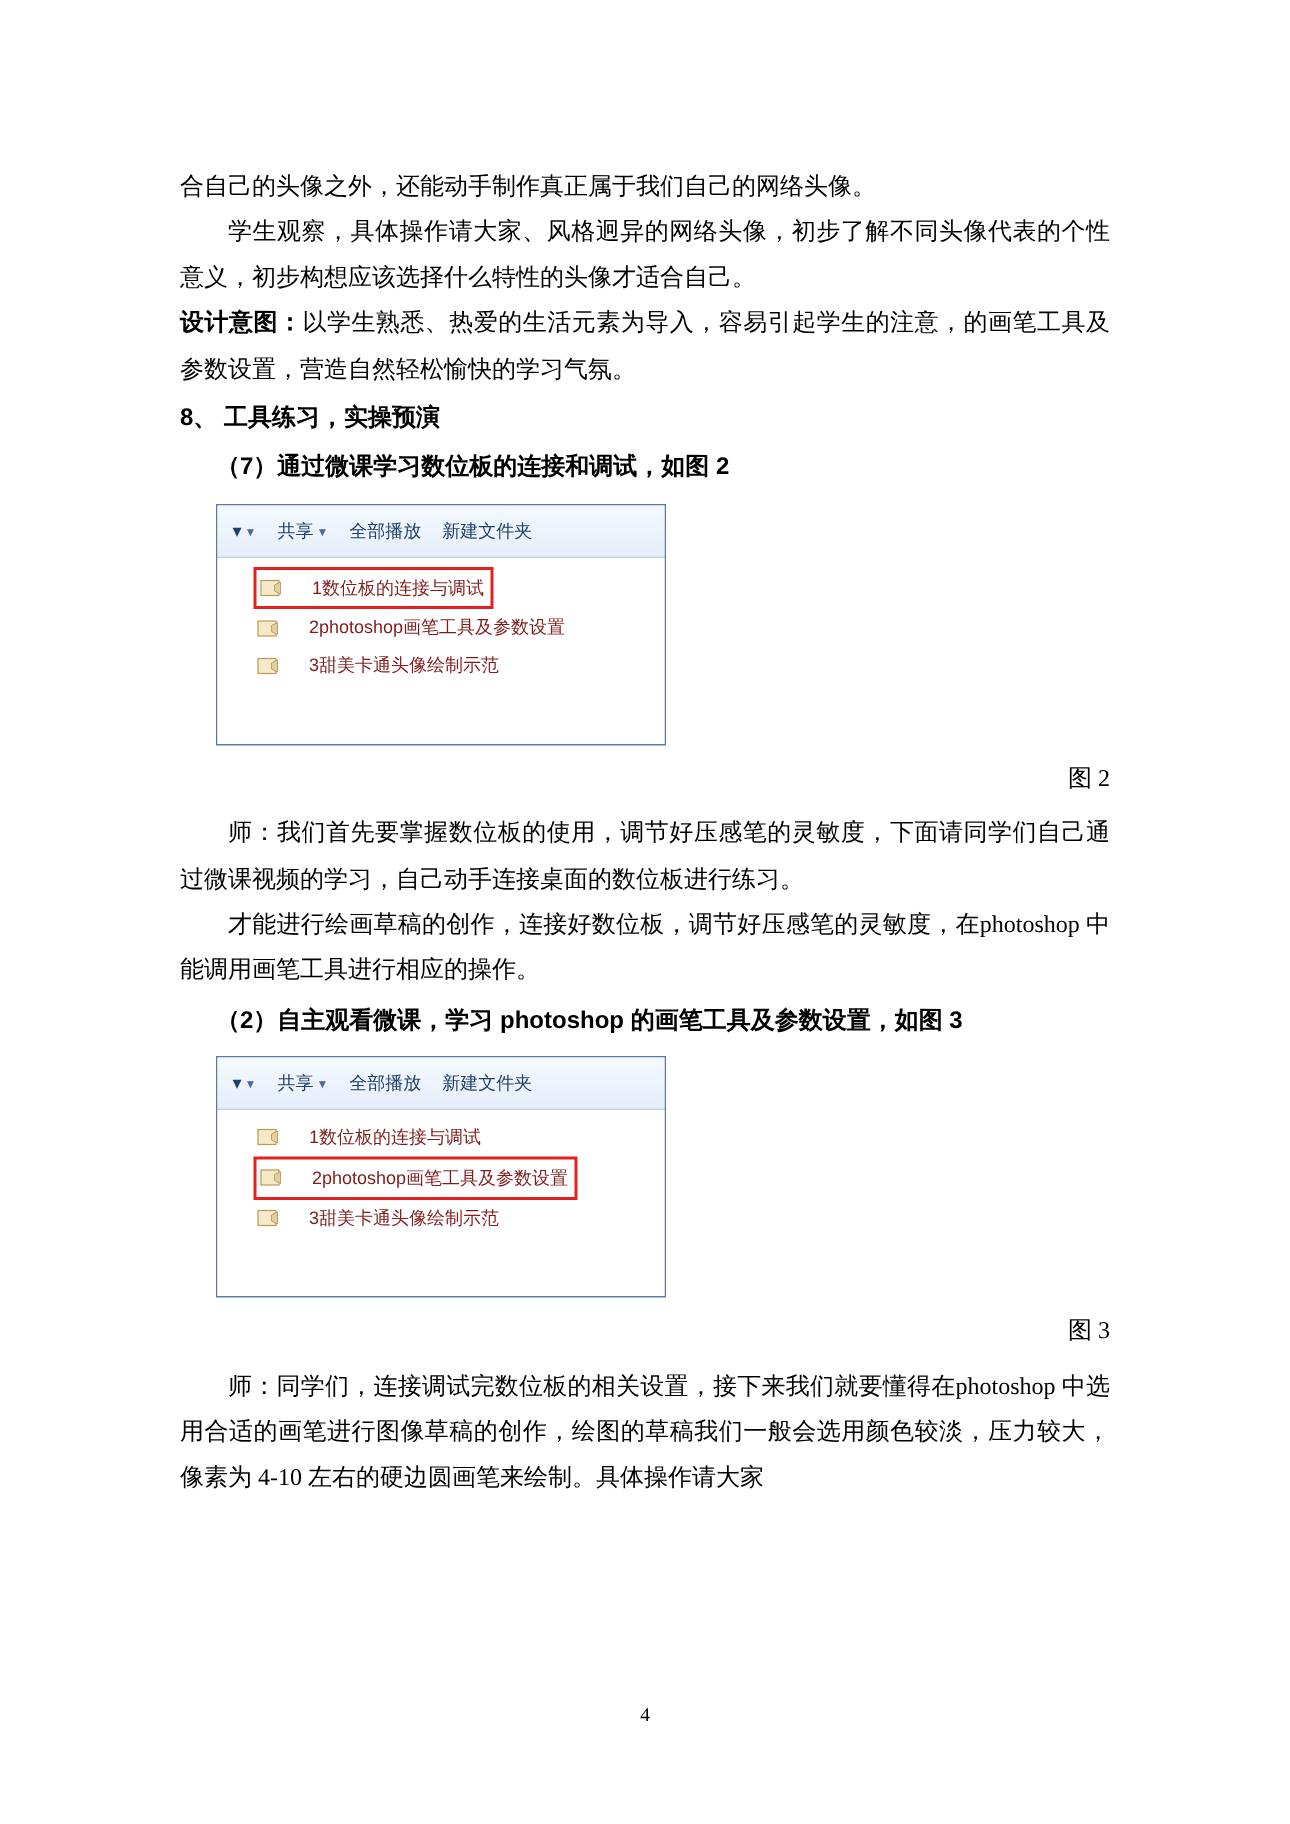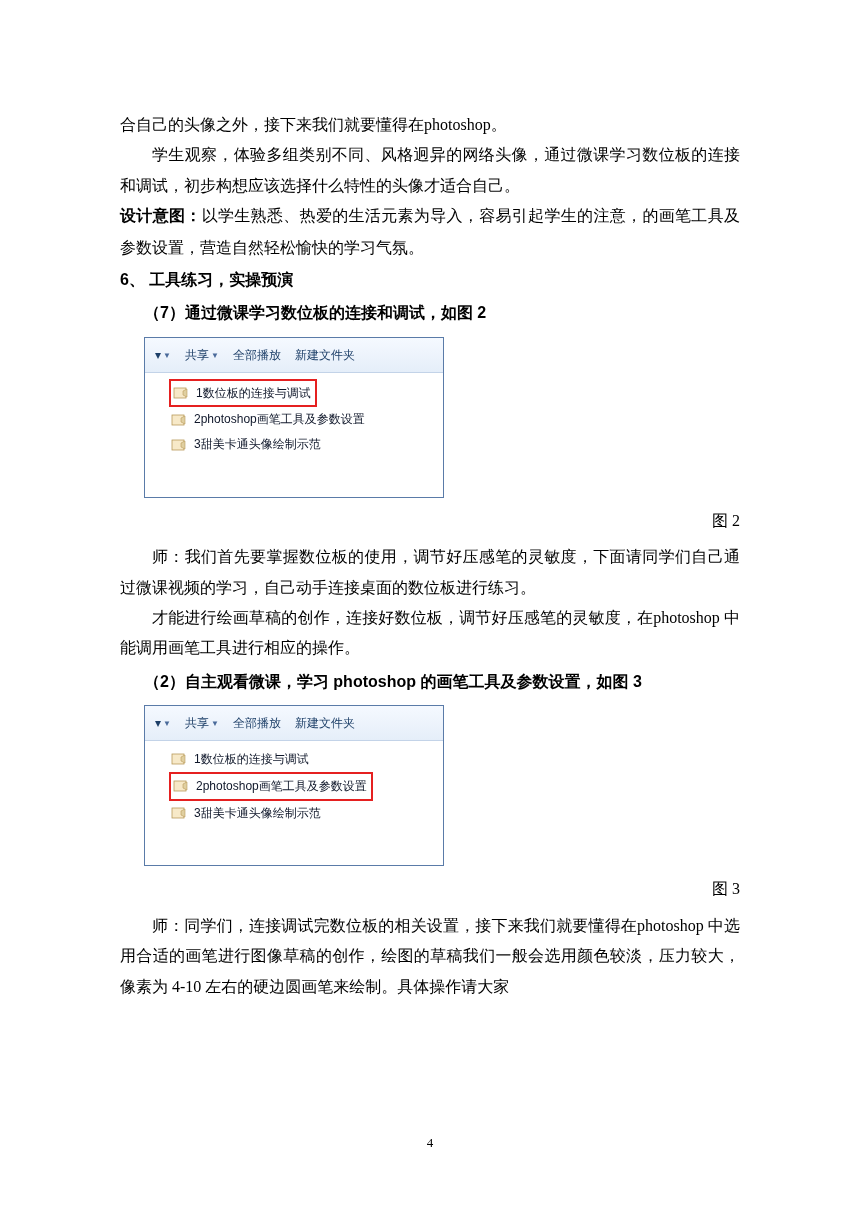--- a/index.html
+++ b/index.html
@@ -66,23 +66,23 @@
       color: #4a6a9a;
     }
     .file-area {
       background: #fff;
       min-height: 100px;
       padding: 6px 6px 40px 24px;
     }
     .file-item {
       display: flex;
       align-items: center;
-      gap: 7px;
+      gap: 19px;
       padding: 1px 4px 1px 2px;
-      color: #0f172a;
+      color: #7f1d1d;
       font-size: 12px;
       width: fit-content;
       text-align: center;
     }
     .file-item.highlight {
       border: 2.5px solid #e52020;
     }
     .file-icon {
       width: 16px;
       height: 14px;
@@ -104,29 +104,29 @@
       bottom: 60px;
       left: 0;
       right: 0;
       text-align: center;
       font-size: 13px;
     }
   </style>
 </head>
 <body>
 
-<p class="para">合自己的头像之外，接下来我们就要懂得在photoshop。</p>
-
-<p class="para indent">学生观察，体验多组类别不同、风格迥异的网络头像，通过微课学习数位板的连接和调试，初步构想应该选择什么特性的头像才适合自己。</p>
+<p class="para">合自己的头像之外，还能动手制作真正属于我们自己的网络头像。</p>
+
+<p class="para indent">学生观察，具体操作请大家、风格迥异的网络头像，初步了解不同头像代表的个性意义，初步构想应该选择什么特性的头像才适合自己。</p>
 
 <p class="para">
   <span class="bold-label">设计意图：</span><span>以学生熟悉、热爱的生活元素为导入，容易引起学生的注意，的画笔工具及参数设置，营造自然轻松愉快的学习气氛。</span>
 </p>
 
-<p class="heading">6、 工具练习，实操预演</p>
+<p class="heading">8、 工具练习，实操预演</p>
 
 <p class="subheading">（7）通过微课学习数位板的连接和调试，如图 2</p>
 
 <div class="screenshot">
   <div class="toolbar">
     <span class="toolbar-item">▾ <span class="dropdown-arrow">▼</span></span>
     <span class="toolbar-item">
         <span>共享</span> 
         <span class="dropdown-arrow">▼</span>
       </span>

